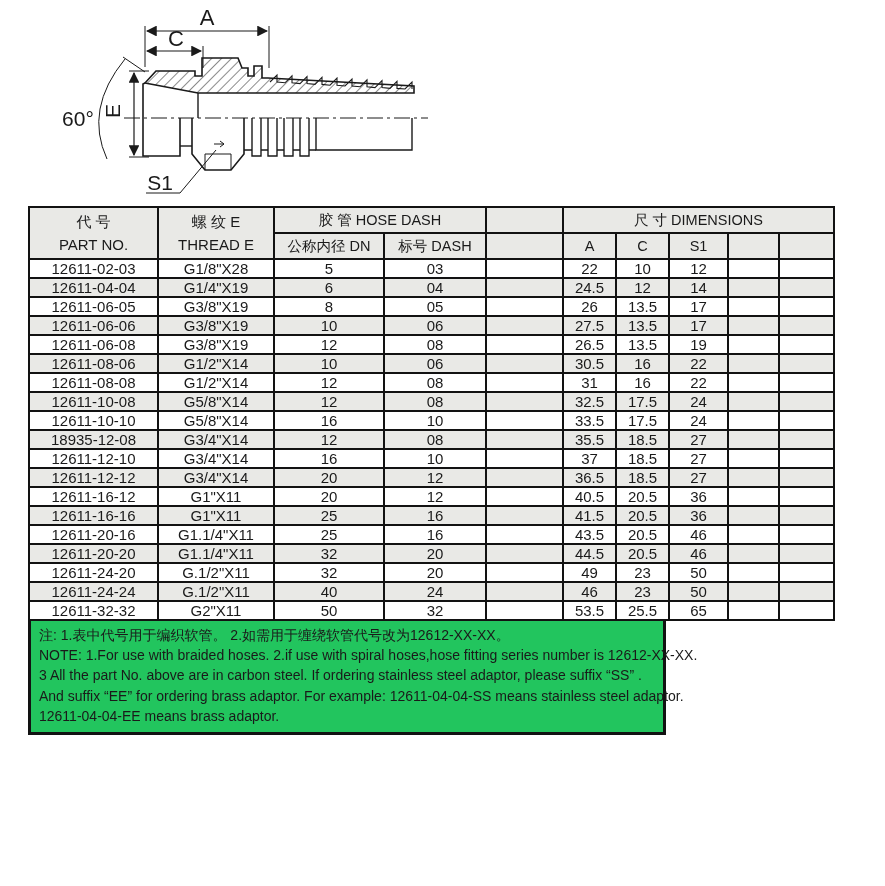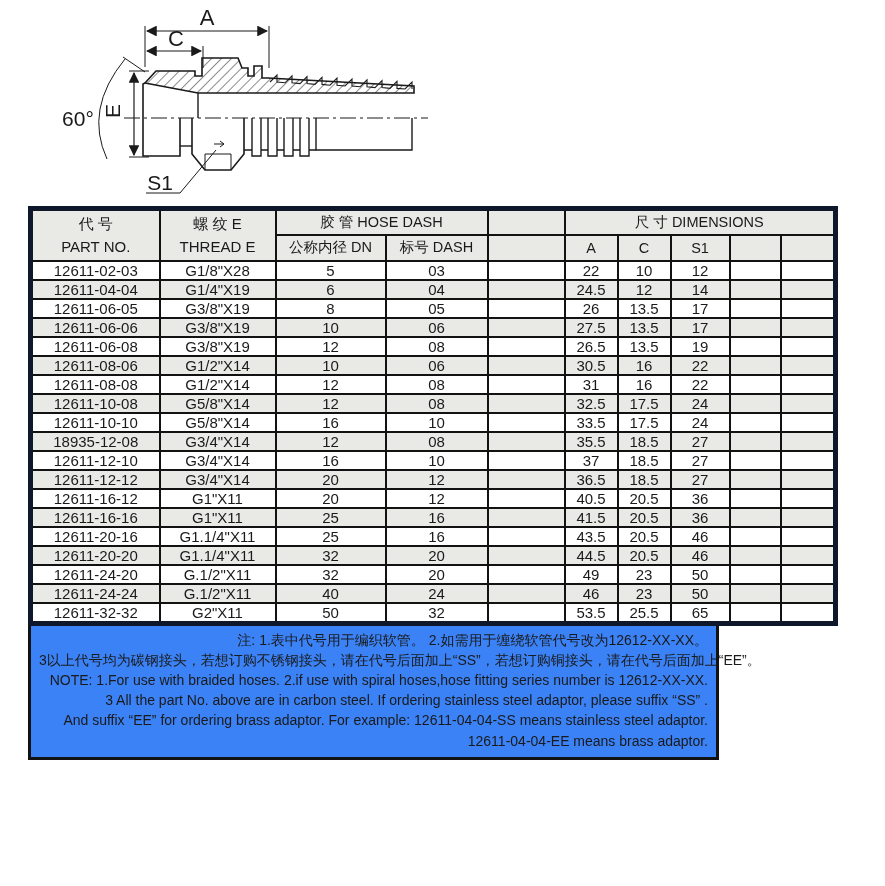--- a/index.html
+++ b/index.html
@@ -15,36 +15,36 @@
   .part-number { font-size:31px; font-weight:bold; letter-spacing:1px; }
   .subtitle-cn { margin-top:26px; font-size:17px; letter-spacing:1px; }
   .subtitle-en { margin-top:7px; font-size:18px; letter-spacing:0.5px; }
 
   
   .drawing { position:absolute; left:8px; top:4px; }
   .drawing text { font-family:"Liberation Sans", sans-serif; fill:#1a1a1a; }
 
   
   .spec-wrap { position:absolute; left:28px; top:206px; width:805px; }
-  table.spec { border-collapse:collapse; table-layout:fixed; width:805px; border:5px solid #0f172a; }
+  table.spec { border-collapse:collapse; table-layout:fixed; width:805px; border:2px solid #0f172a; }
   .spec th, .spec td {
     border:2px solid #121212; text-align:center; vertical-align:middle;
     font-weight:normal; overflow:hidden; white-space:nowrap; padding:0;
   }
   .spec thead tr { height:26px; }
   .spec thead th { background:#e9e9e6; font-size:14.5px; }
   .hdr-2line div { line-height:23px; font-size:15px; }
   .spec tbody tr { height:19px; }
   .spec tbody td { font-size:15px; background:#ffffff; }
   .spec tbody tr.shaded td { background:#e9e9e6; }
 
   
   .notes {
-    border:3px solid #121212; border-top:none; width:691px; background:#3b82f6;
-    padding:4px 8px 6px 8px; font-size:14px; line-height:20.2px; text-align:right;
+    border:3px solid #121212; border-top:none; width:638px; background:#22c55e;
+    padding:4px 8px 6px 8px; font-size:14px; line-height:20.2px; text-align:left;
   }
   .notes div { white-space:nowrap; }
 </style>
 </head>
 <body>
 
 <div class="page">
 
   <svg class="drawing" width="430" height="200" viewBox="0 0 430 200">
     <defs>
@@ -375,21 +375,20 @@
             <td>25.5</td>
             <td>65</td>
             <td></td>
             <td></td>
           </tr>
         </tbody>
     </table>
 
     <div class="notes">
       <div>注: 1.表中代号用于编织软管。  2.如需用于缠绕软管代号改为12612-XX-XX。</div>
-      <div>3以上代号均为碳钢接头，若想订购不锈钢接头，请在代号后面加上“SS”，若想订购铜接头，请在代号后面加上“EE”。</div>
       <div>NOTE: 1.For use with braided hoses.  2.if use with spiral hoses,hose fitting series number is 12612-XX-XX.</div>
       <div>3 All the part No. above are in carbon steel. If ordering stainless steel adaptor, please suffix “SS” .</div>
       <div>And suffix “EE” for ordering brass adaptor. For example:  12611-04-04-SS  means stainless steel adaptor.</div>
       <div>12611-04-04-EE means brass adaptor.</div>
     </div>
   </div>
 
 </div>
 
 </body></html>

